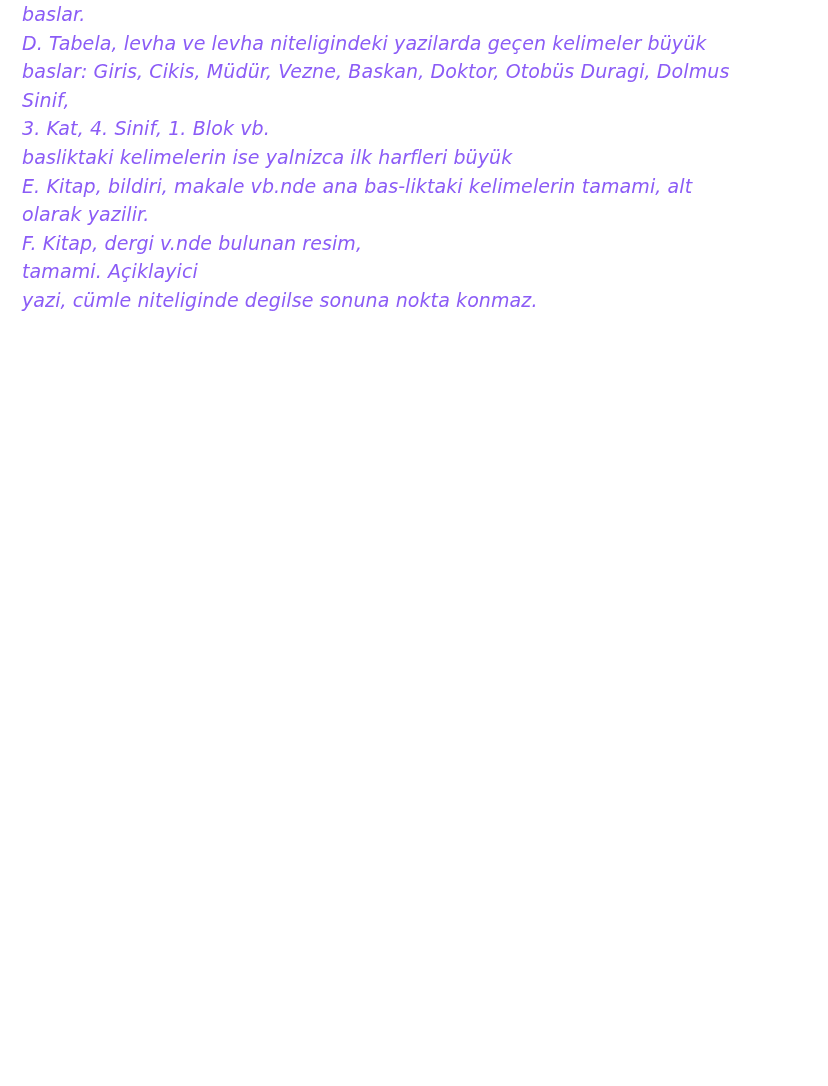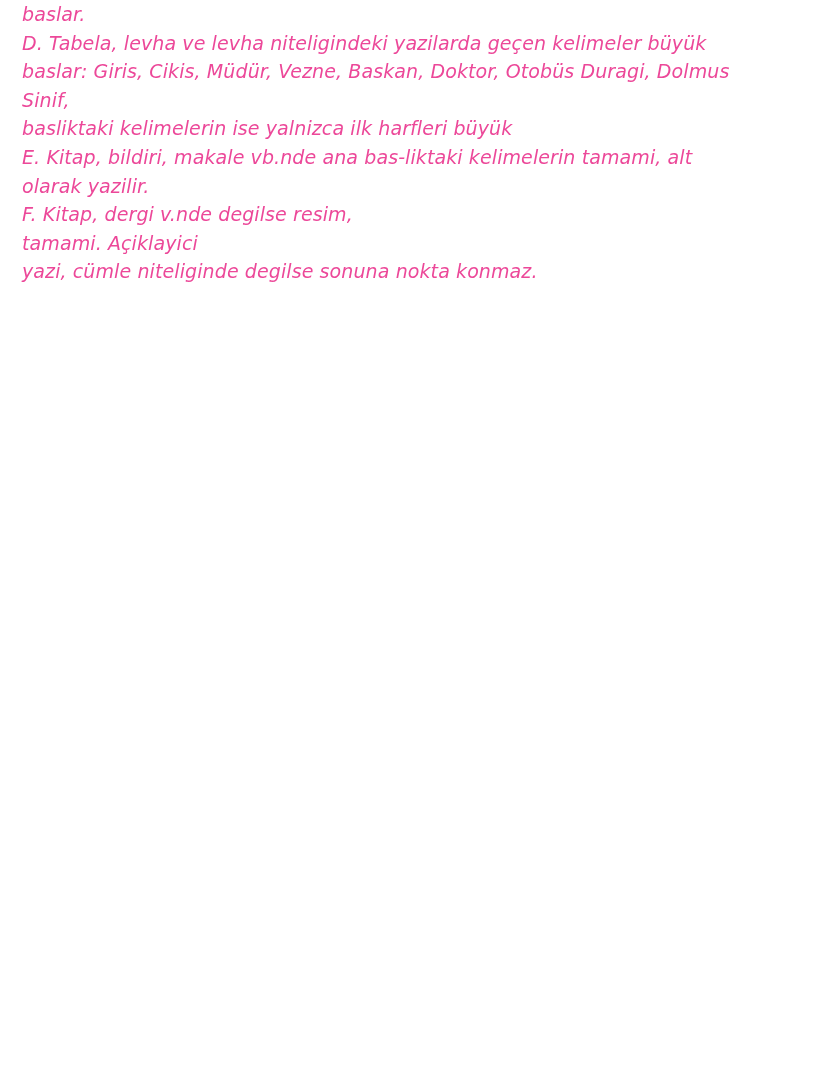--- a/index.html
+++ b/index.html
@@ -16,33 +16,34 @@
     .page {
       position: absolute;
       left: 22px;
       top: 0px;
       width: 800px;
     }
     .line {
       font-family: "DejaVu Sans", sans-serif;
       font-size: 19px;
       line-height: 28.6px;
-      color: #ec4899;
+      color: #8b5cf6;
       white-space: nowrap;
       letter-spacing: 0.1px;
       font-style: italic;
     }
   </style>
 </head>
 <body>
 
 <div class="page">
   <div class="line">baslar.</div>
   <div class="line">D. Tabela, levha ve levha niteligindeki yazilarda geçen kelimeler büyük</div>
   <div class="line">baslar: Giris, Cikis, Müdür, Vezne, Baskan, Doktor, Otobüs Duragi, Dolmus</div>
   <div class="line">Sinif,</div>
+  <div class="line">3. Kat, 4. Sinif, 1. Blok vb.</div>
   <div class="line">basliktaki kelimelerin ise yalnizca ilk harfleri büyük</div>
   <div class="line">E. Kitap, bildiri, makale vb.nde ana bas-liktaki kelimelerin tamami, alt</div>
   <div class="line">olarak yazilir.</div>
-  <div class="line">F. Kitap, dergi v.nde degilse resim,</div>
+  <div class="line">F. Kitap, dergi v.nde bulunan resim,</div>
   <div class="line">tamami. Açiklayici</div>
   <div class="line">yazi, cümle niteliginde degilse sonuna nokta konmaz.</div>
 </div>
 
 </body></html>

